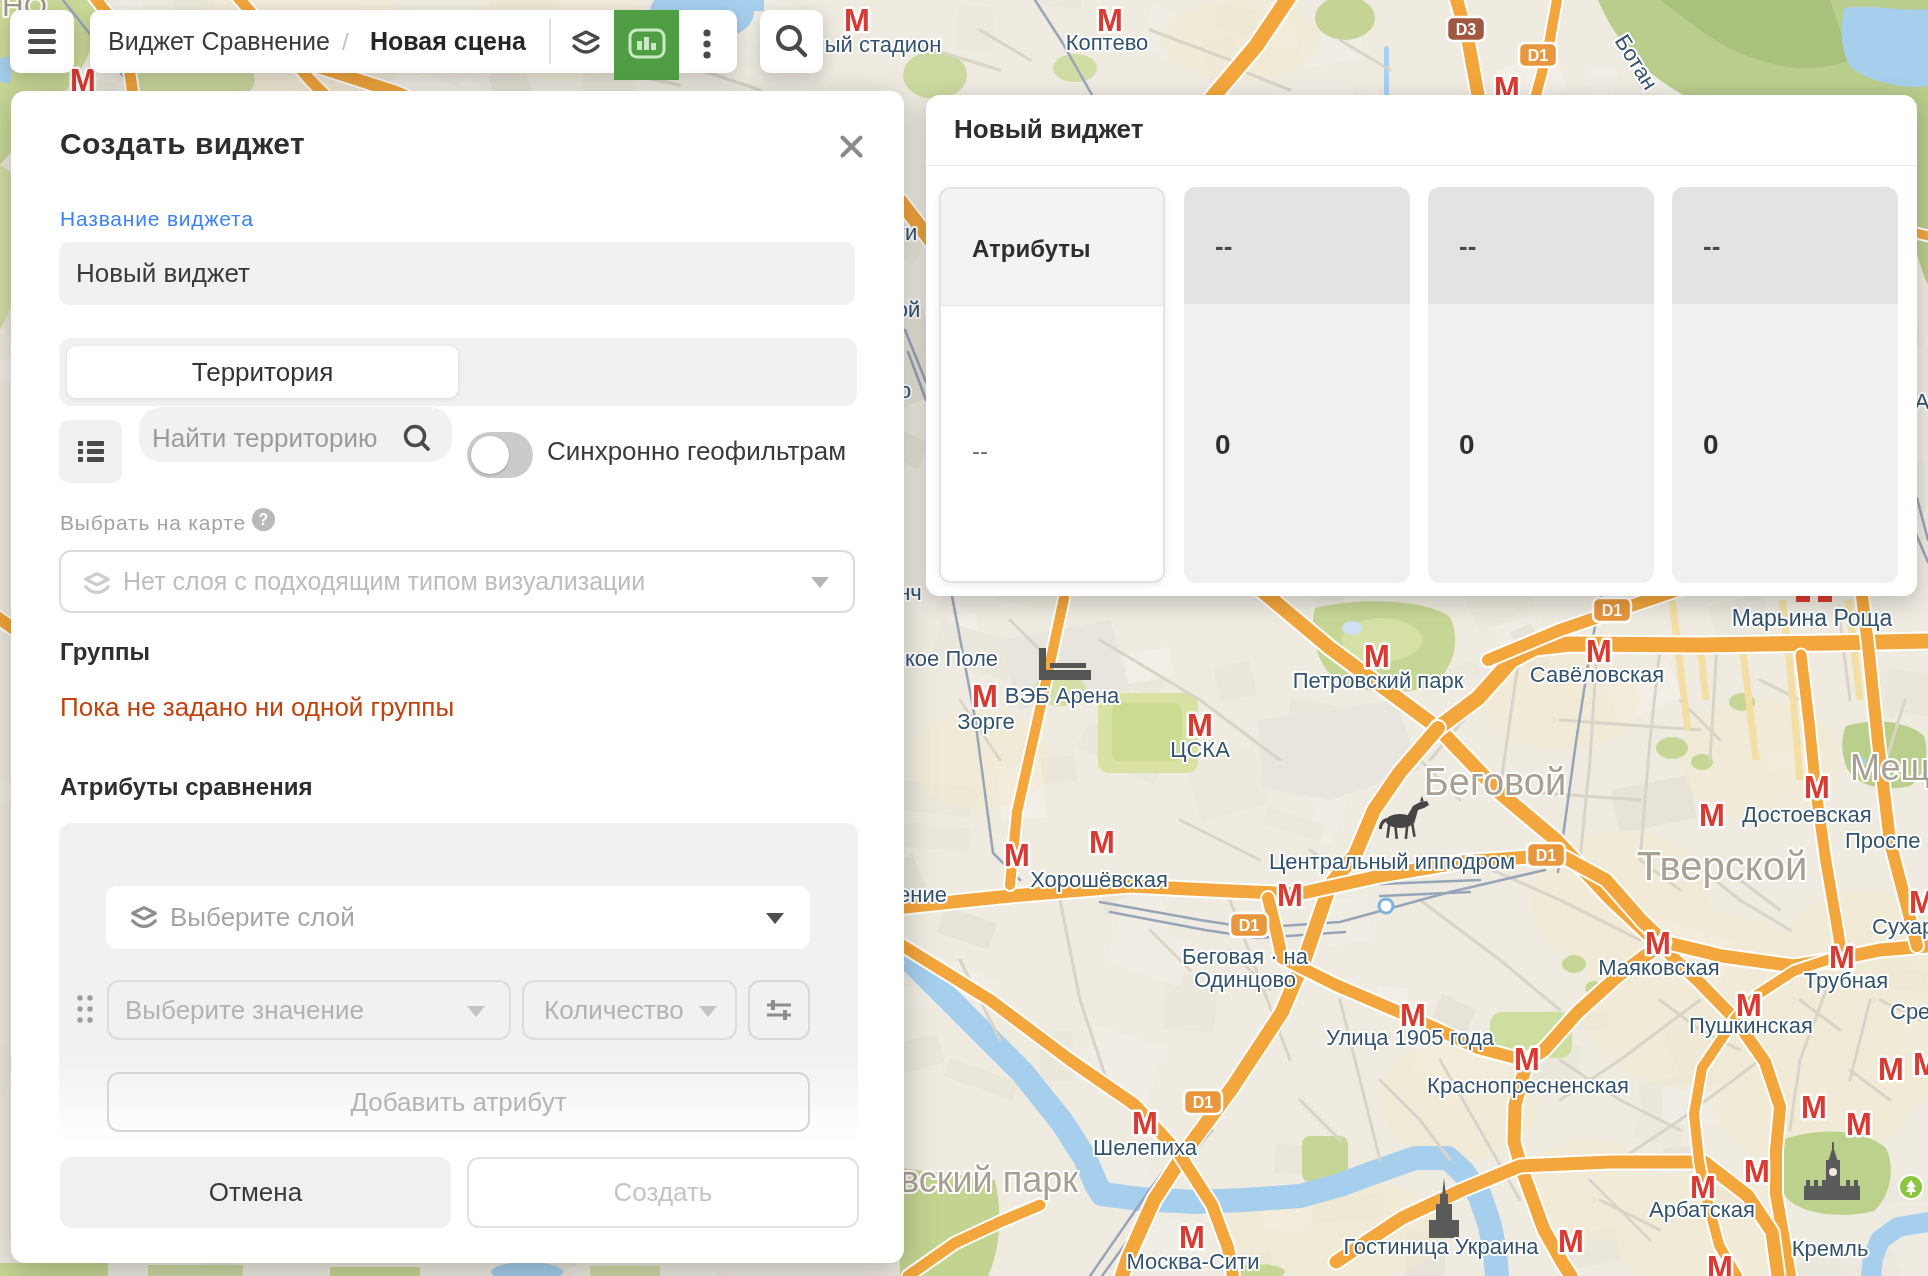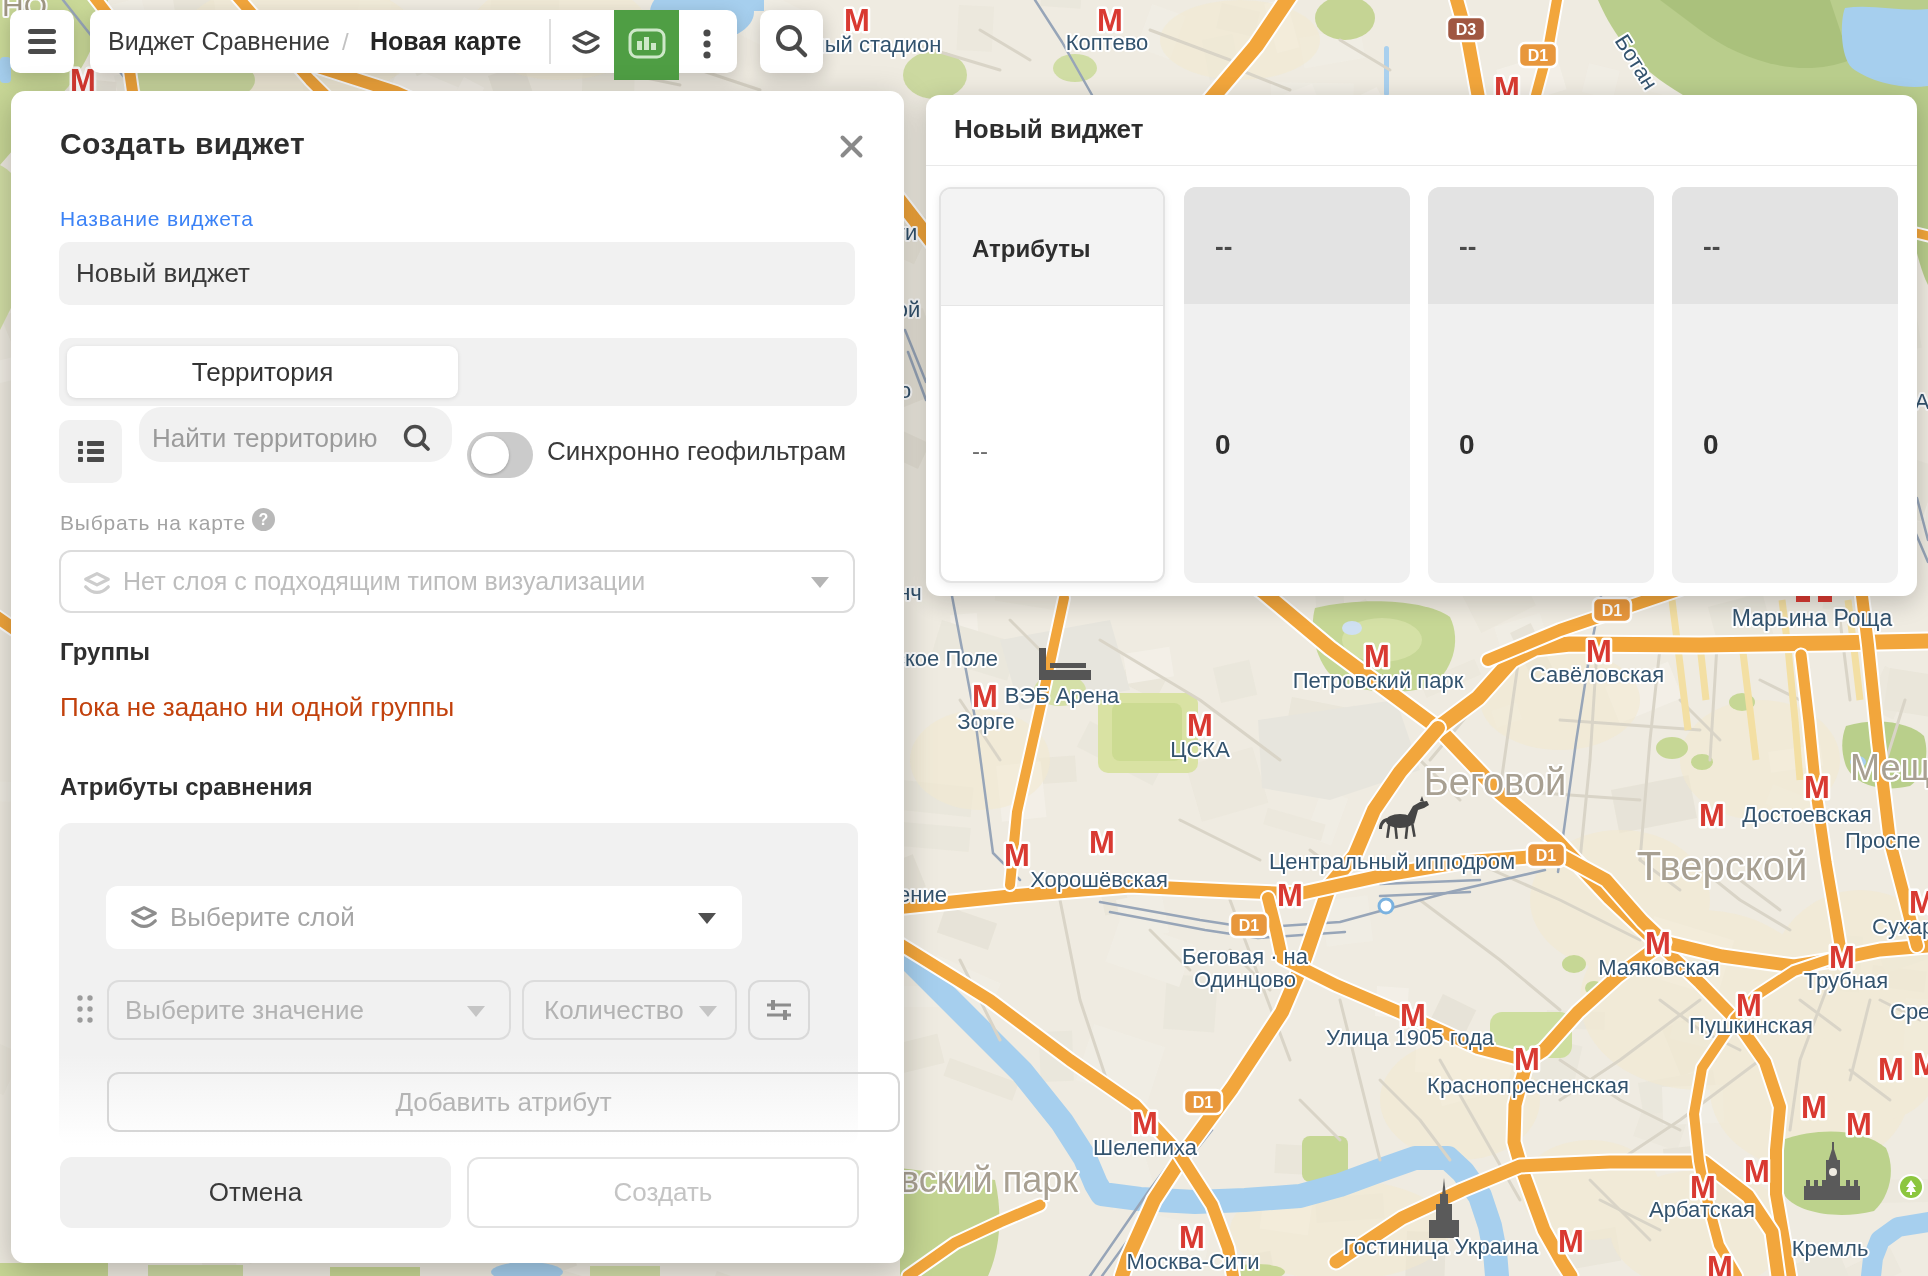--- a/index.html
+++ b/index.html
@@ -601,21 +601,21 @@
 <div class="abs tbtn sh" style="left:10px;top:10px;width:64px;height:63px"><svg width="64" height="63">
         <g fill="#4a4a4a">
           <rect x="18" y="19" width="28" height="5" rx="2.5"></rect>
           <rect x="18" y="29" width="28" height="5" rx="2.5"></rect>
           <rect x="18" y="39" width="28" height="5" rx="2.5"></rect>
         </g>
       </svg></div>
     <div class="abs sh" style="left:90px;top:10px;width:647px;height:63px;background:#fff;border-radius:10px">
       <div class="abs" style="left:18px;top:0;height:63px;line-height:63px;font-size:25px;color:#3a3a3a">Виджет Сравнение</div>
       <div class="abs" style="left:252px;top:0;height:63px;line-height:63px;font-size:24px;color:#c2c2c2">/</div>
-      <div class="abs" style="left:280px;top:0;height:63px;line-height:63px;font-size:25px;font-weight:700;color:#252525">Новая карте</div>
+      <div class="abs" style="left:280px;top:0;height:63px;line-height:63px;font-size:25px;font-weight:700;color:#252525">Новая сцена</div>
       <div class="abs" style="left:459px;top:9px;width:2px;height:45px;background:#dedede"></div>
       <svg class="abs" style="left:477px;top:15px" width="38" height="34" viewBox="0 0 38 34">
         <path d="M7 13 L19 7 L31 13 L19 19 Z" fill="none" stroke="#4a4a4a" stroke-width="3.4" stroke-linejoin="round"></path>
         <path d="M7 21 C11 25 15 27 19 27 C23 27 27 25 31 21" fill="none" stroke="#4a4a4a" stroke-width="3.4" stroke-linecap="round"></path>
       </svg>
       <div class="abs" style="left:524px;top:0;width:65px;height:70px;background:#4f9e44">
         <svg class="abs" style="left:13px;top:14px" width="40" height="40" viewBox="0 0 40 40">
           <rect x="3" y="6" width="34" height="27" rx="7" fill="none" stroke="#cde8c8" stroke-width="3"></rect>
           <rect x="10" y="17" width="5" height="9" fill="#cde8c8"></rect>
           <rect x="17" y="13" width="5" height="13" fill="#cde8c8"></rect>
@@ -676,21 +676,21 @@
           <path d="M7 13 L19 7 L31 13 L19 19 Z" fill="none" stroke="#cdcdcd" stroke-width="3.4" stroke-linejoin="round"></path>
           <path d="M7 21 C11 25 15 27 19 27 C23 27 27 25 31 21" fill="none" stroke="#cdcdcd" stroke-width="3.4" stroke-linecap="round"></path>
         </svg>
         <div class="abs" style="left:62px;top:0;line-height:59px;font-size:25px;color:#bdbdbd">Нет слоя с подходящим типом визуализации</div>
         <div class="abs caret" style="right:24px;top:25px;border-top-color:#b5b5b5"></div>
       </div>
       <div class="abs" style="left:49px;top:547px;font-size:24px;font-weight:700;color:#2e2e2e">Группы</div>
       <div class="abs" style="left:49px;top:601px;font-size:26px;color:#c2410c">Пока не задано ни одной группы</div>
       <div class="abs" style="left:49px;top:682px;font-size:24px;font-weight:700;color:#2e2e2e">Атрибуты сравнения</div>
       <div class="abs" style="left:48px;top:732px;width:799px;height:322px;border-radius:12px;background:linear-gradient(to bottom,#f1f1f1 0%,#f1f1f1 72%,rgba(241,241,241,0) 100%)"></div>
-      <div class="abs" style="left:95px;top:795px;width:636px;height:63px;background:#fff;border-radius:12px">
+      <div class="abs" style="left:95px;top:795px;width:704px;height:63px;background:#fff;border-radius:12px">
         <svg class="abs" style="left:20px;top:15px" width="36" height="32" viewBox="0 0 38 34">
           <path d="M7 13 L19 7 L31 13 L19 19 Z" fill="none" stroke="#8d8d8d" stroke-width="3.4" stroke-linejoin="round"></path>
           <path d="M7 21 C11 25 15 27 19 27 C23 27 27 25 31 21" fill="none" stroke="#8d8d8d" stroke-width="3.4" stroke-linecap="round"></path>
         </svg>
         <div class="abs" style="left:64px;top:0;line-height:63px;font-size:26px;color:#a6a6a6">Выберите слой</div>
         <div class="abs caret" style="right:26px;top:27px;border-top-color:#4f4f4f"></div>
       </div>
       <svg class="abs" style="left:62px;top:901px" width="24" height="36">
         <g fill="#9c9c9c">
           <circle cx="7" cy="6" r="2.7"></circle>
@@ -710,21 +710,21 @@
         <div class="abs caret" style="right:18px;top:24px;border-top-color:#c5c5c5"></div>
       </div>
       <div class="abs" style="left:737px;top:889px;width:62px;height:60px;border:2px solid #d9d9d9;border-radius:12px">
         <svg class="abs" style="left:14px;top:13px" width="30" height="30" viewBox="0 0 30 30">
           <line x1="3" y1="10" x2="27" y2="10" stroke="#8d8d8d" stroke-width="3"></line>
           <rect x="7" y="5" width="4" height="10" fill="#8d8d8d"></rect>
           <line x1="3" y1="20" x2="27" y2="20" stroke="#8d8d8d" stroke-width="3"></line>
           <rect x="19" y="15" width="4" height="10" fill="#8d8d8d"></rect>
         </svg>
       </div>
-      <div class="abs" style="left:96px;top:981px;width:793px;height:60px;border:2px solid #d6d6d6;border-radius:12px;text-align:center;line-height:56px;font-size:26px;color:#b5b5b5">Добавить атрибут</div>
+      <div class="abs" style="left:96px;top:981px;width:703px;height:60px;border:2px solid #d6d6d6;border-radius:12px;text-align:center;line-height:56px;font-size:26px;color:#b5b5b5">Добавить атрибут</div>
       <div class="abs" style="left:49px;top:1066px;width:391px;height:71px;background:#f0f0f0;border-radius:12px;text-align:center;line-height:71px;font-size:26px;color:#3a3a3a">Отмена</div>
       <div class="abs" style="left:456px;top:1066px;width:392px;height:71px;background:#fff;border:2px solid #e3e3e3;border-radius:12px;text-align:center;line-height:67px;font-size:26px;color:#c4c4c4">Создать</div>
     </div>
     <div id="wp" class="abs">
       <div class="abs" style="left:28px;top:19px;font-size:26px;font-weight:600;color:#2e2e2e">Новый виджет</div>
       <div class="abs" style="left:0;top:70px;width:991px;height:1px;background:#e9e9e9"></div>
       <div class="abs card" style="left:13px;background:#fff;border:2px solid #e3e3e3;box-shadow:0 2px 8px rgba(0,0,0,.08)">
         <div class="abs" style="left:0;top:0;width:100%;height:117px;background:#f3f3f3;border-bottom:1px solid #e6e6e6;border-radius:10px 10px 0 0"></div>
         <div class="abs" style="left:31px;top:46px;font-size:24px;font-weight:700;color:#2e2e2e">Атрибуты</div>
         <div class="abs" style="left:31px;top:248px;font-size:24px;color:#6e6e6e">--</div>

